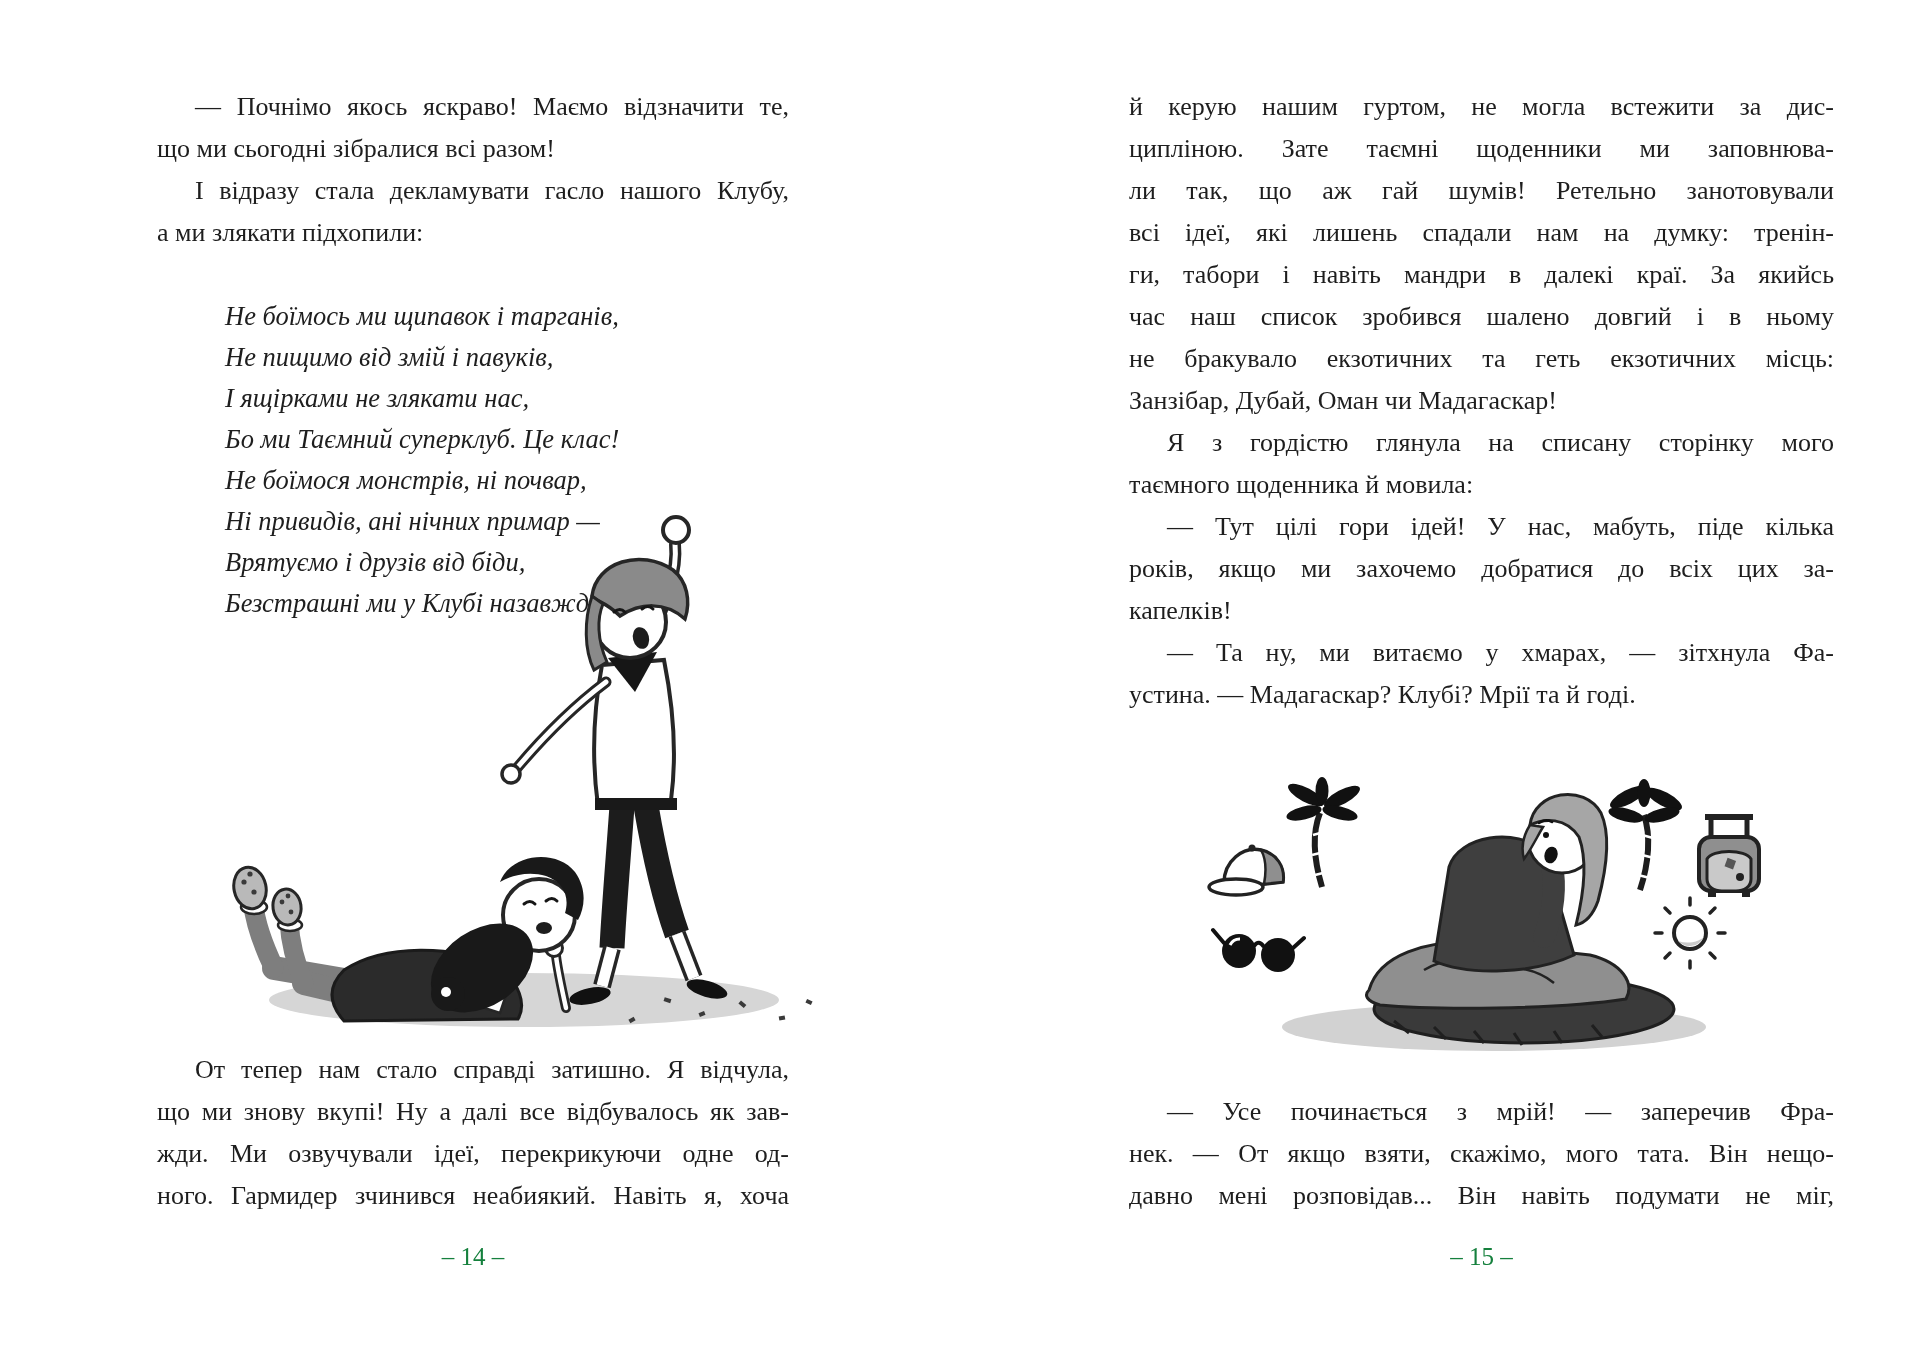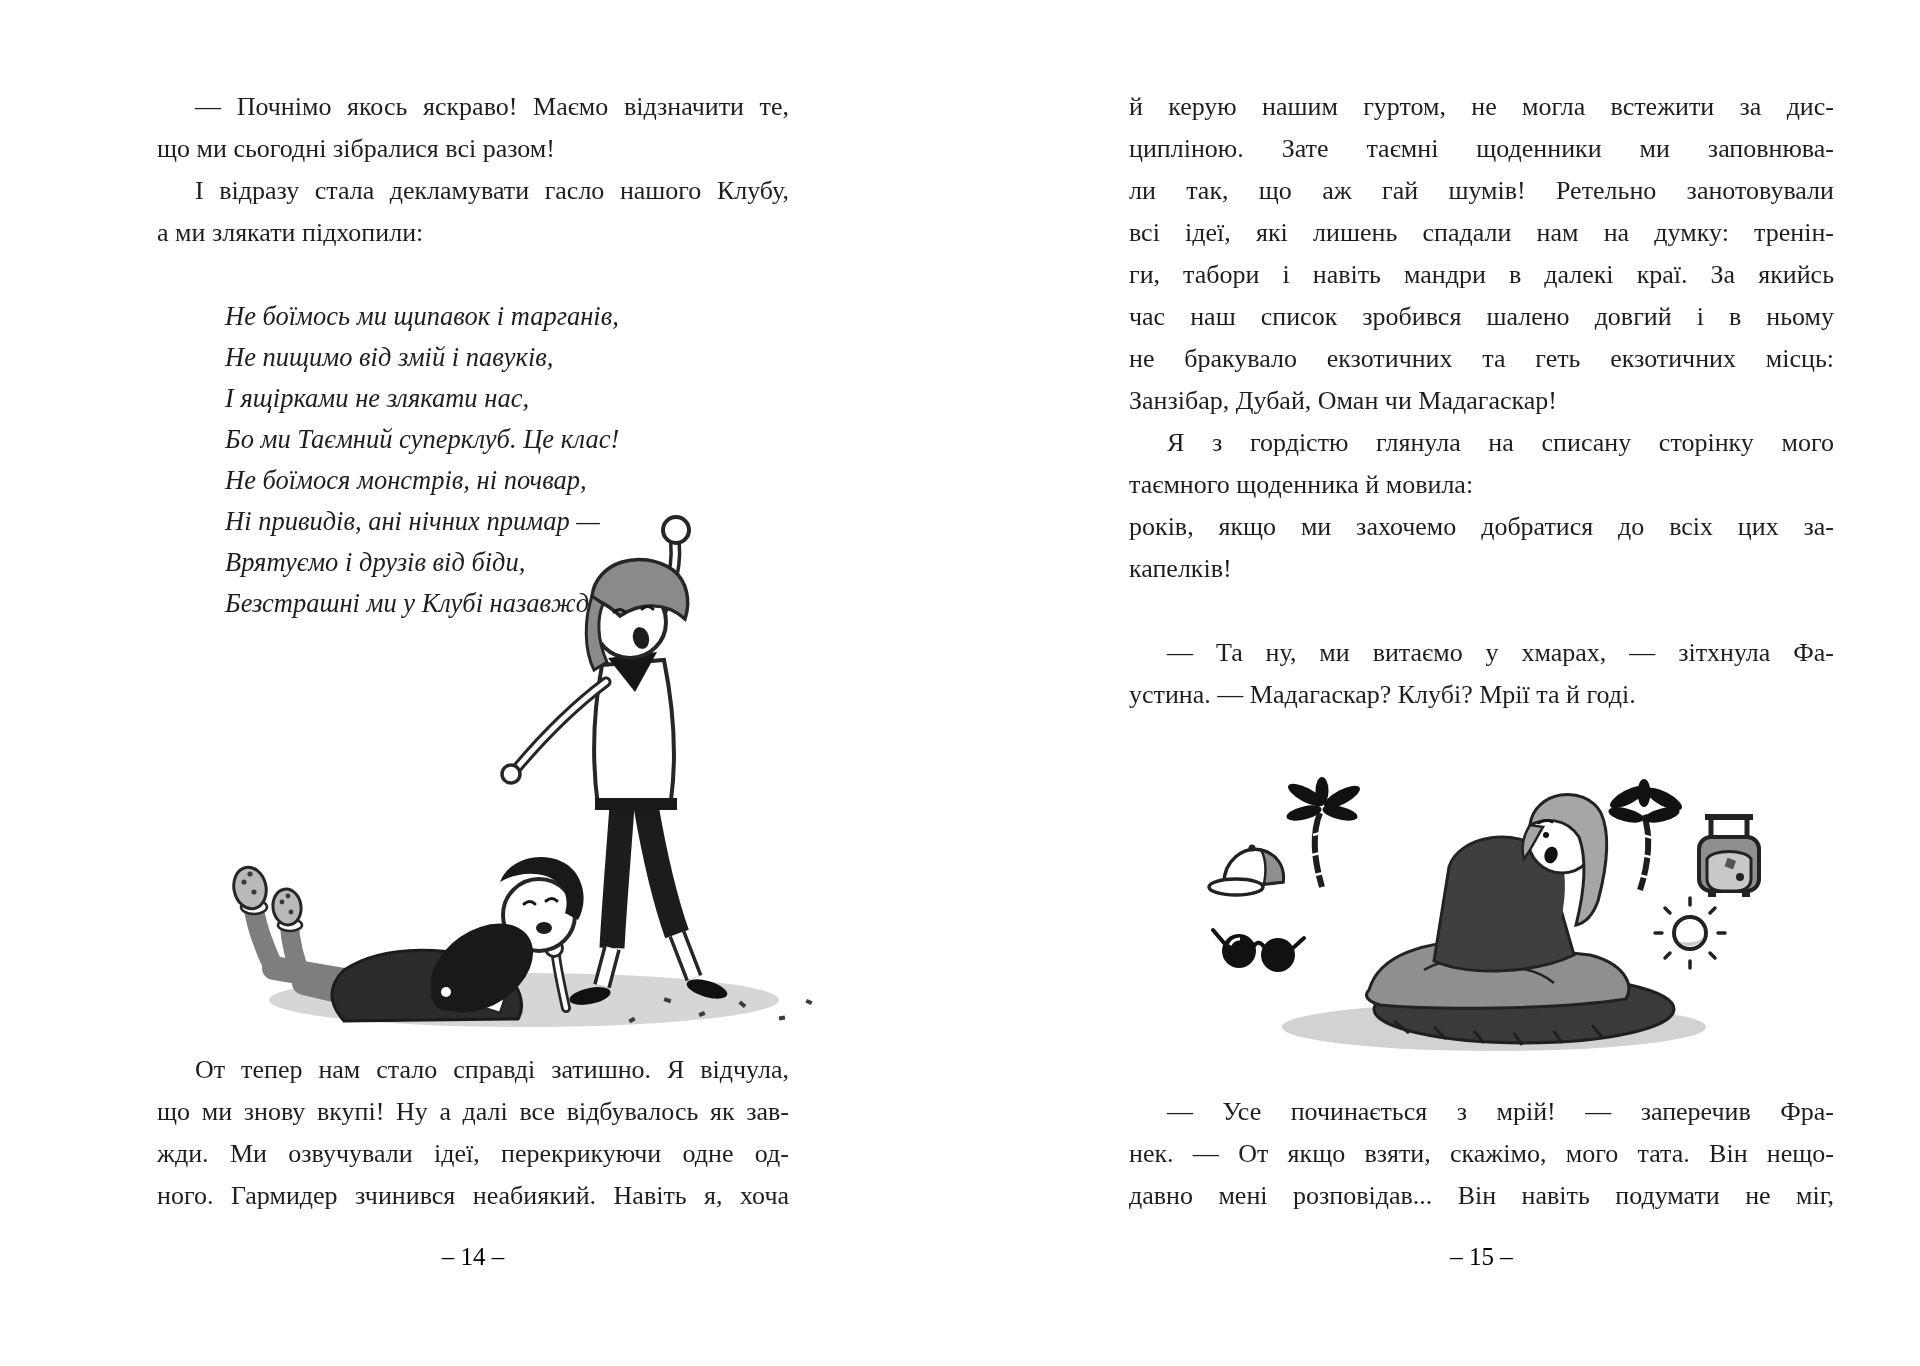--- a/index.html
+++ b/index.html
@@ -16,21 +16,21 @@
     text-align:justify; text-align-last:justify;
     white-space:normal;
   }
   .line.last { text-align-last:left; }
   .line.indent { text-indent:38px; }
   .poem .line {
     font-style:italic; font-size:26.5px; line-height:41px;
     text-align:left; text-align-last:left;
   }
   .page-num {
-    position:absolute; font-size:25px; text-align:center; color:#000000;
+    position:absolute; font-size:25px; text-align:center; color:#15803d;
   }
   svg { display:block; }
 </style>
 </head>
 <body>
 
 <div class="spread">
 
   <div>
 
@@ -157,20 +157,21 @@
         <div class="line">ги, табори і навіть мандри в далекі краї. За якийсь</div>
         <div class="line">час наш список зробився шалено довгий і в ньому</div>
         <div class="line">не бракувало екзотичних та геть екзотичних місць:</div>
         <div class="line last">Занзібар, Дубай, Оман чи Мадагаскар!</div>
       </div>
     <div class="col" style="left:1085px; top:422px; width:705px;">
         <div class="line indent">Я з гордістю глянула на списану сторінку мого</div>
         <div class="line last">таємного щоденника й мовила:</div>
       </div>
     <div class="col" style="left:1085px; top:506px; width:705px;">
+        <div class="line indent">— Тут цілі гори ідей! У нас, мабуть, піде кілька</div>
         <div class="line">років, якщо ми захочемо добратися до всіх цих за-</div>
         <div class="line last">капелків!</div>
       </div>
     <div class="col" style="left:1085px; top:632px; width:705px;">
         <div class="line indent">— Та ну, ми витаємо у хмарах, — зітхнула Фа-</div>
         <div class="line last">устина. — Мадагаскар? Клубі? Мрії та й годі.</div>
       </div>
 
     <svg class="col" style="left:1150px; top:755px;" width="660" height="320" viewBox="0 0 660 320" role="img" aria-label="girl sitting cross-legged daydreaming of travel: cap, palm trees, sunglasses, suitcase, sun">
 

